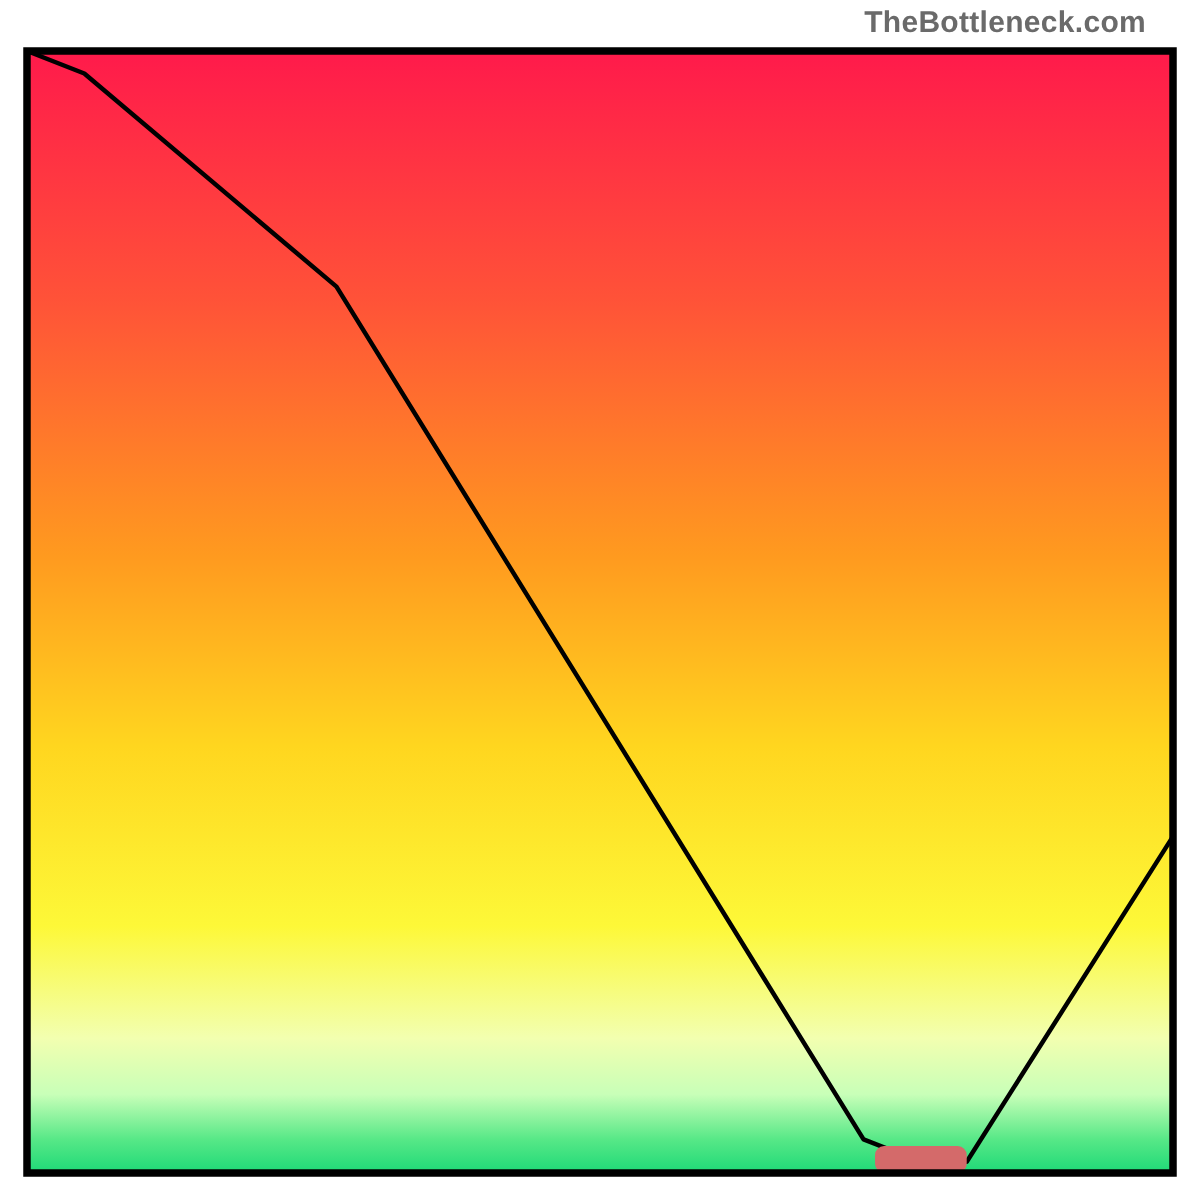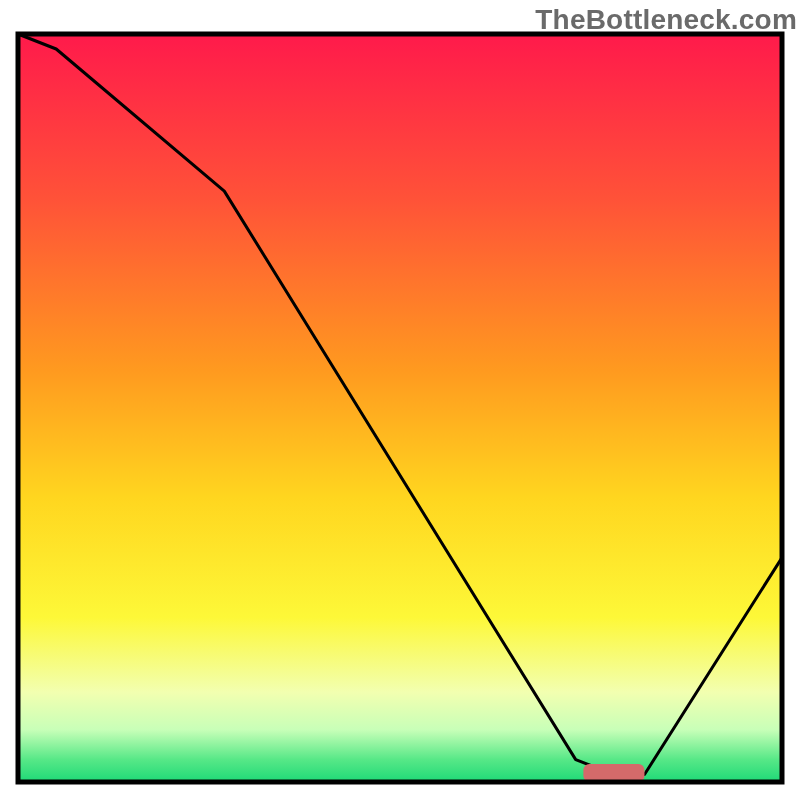--- a/index.html
+++ b/index.html
@@ -12,22 +12,22 @@
     font-family: Arial, Helvetica, sans-serif;
   }
   .wrap {
     position: relative;
     width: 800px;
     height: 800px;
   }
   .watermark {
     position: absolute;
     top: 4px;
-    right: 3px;
-    font-size: 28px;
+    right: 36px;
+    font-size: 20px;
     font-weight: bold;
     color: #6a6a6a;
     letter-spacing: 0.2px;
   }
   svg {
     display: block;
   }
 </style>
 </head>
 <body>

